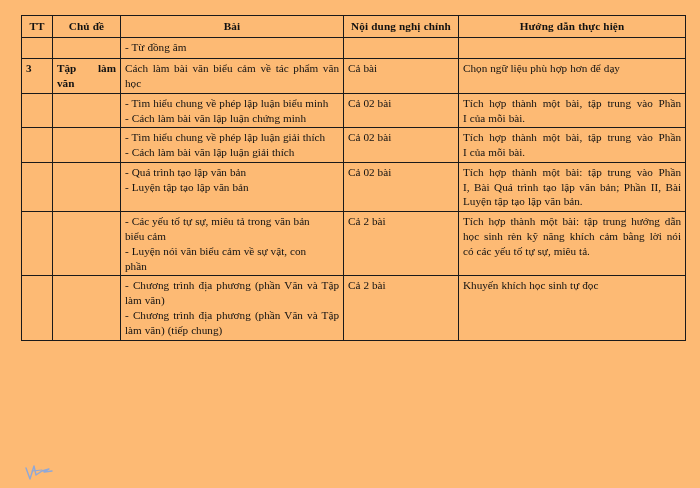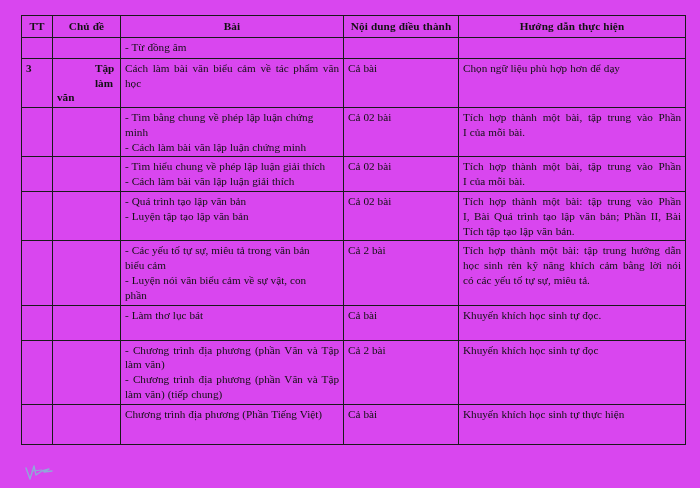--- a/index.html
+++ b/index.html
@@ -14,21 +14,21 @@
     font-family: "Liberation Serif", "DejaVu Serif", serif;
     color: #111111;
     position: relative;
   }
   #page {
     position: absolute;
     left: 0;
     top: 0;
     width: 700px;
     height: 488px;
-    background: #d946ef;
+    background: #fdba74;
   }
   table.adjust-table {
     position: absolute;
     left: 21px;
     top: 15px;
     width: 664px;
     border-collapse: collapse;
     table-layout: fixed;
     font-size: 11.2px;
     line-height: 1.32;
@@ -65,21 +65,20 @@
   }
   .cell-topic {
     font-weight: bold;
     text-align: justify;
     text-align-last: left;
   }
   .cell-topic .line-just {
     display: block;
     text-align: justify;
     text-align-last: justify;
-    margin-left: 38px;
   }
   .cell-lesson .just-line,
   .cell-guide .just-line {
     display: block;
     text-align: justify;
     text-align-last: justify;
   }
   .cell-lesson .last-line,
   .cell-guide .last-line {
     display: block;
@@ -108,21 +107,21 @@
         <col class="c-topic">
         <col class="c-lesson">
         <col class="c-content">
         <col class="c-guide">
     </colgroup>
     <thead>
       <tr>
         <th>TT</th>
         <th>Chủ đề</th>
         <th>Bài</th>
-        <th>Nội dung điều thành</th>
+        <th>Nội dung nghị chỉnh</th>
         <th>Hướng dẫn thực hiện</th>
       </tr>
     </thead>
     <tbody>
 
       <tr style="height:21px;">
         <td class="cell-tt"></td>
         <td class="cell-topic"></td>
         <td class="cell-lesson">
           <span class="last-line">- Từ đồng âm</span>
@@ -145,21 +144,21 @@
         <td class="cell-guide">
           <span class="last-line">Chọn ngữ liệu phù hợp hơn để dạy</span>
         </td>
       </tr>
 
 
       <tr style="height:33px;">
         <td class="cell-tt"></td>
         <td class="cell-topic"></td>
         <td class="cell-lesson">
-          <span class="last-line">- Tìm bằng chung về phép lập luận chứng minh</span>
+          <span class="last-line">- Tìm hiểu chung về phép lập luận biểu minh</span>
           <span class="last-line">- Cách làm bài văn lập luận chứng minh</span>
         </td>
         <td class="cell-plain">Cả 02 bài</td>
         <td class="cell-guide">
           <span class="just-line">Tích hợp thành một bài, tập trung vào Phần</span>
           <span class="last-line">I của mỗi bài.</span>
         </td>
       </tr>
 
       <tr style="height:33px;">
@@ -181,79 +180,57 @@
         <td class="cell-tt"></td>
         <td class="cell-topic"></td>
         <td class="cell-lesson">
           <span class="last-line">- Quá trình tạo lập văn bản</span>
           <span class="last-line">- Luyện tập tạo lập văn bản</span>
         </td>
         <td class="cell-plain">Cả 02 bài</td>
         <td class="cell-guide">
           <span class="just-line">Tích hợp thành một bài: tập trung vào Phần</span>
           <span class="just-line">I, Bài Quá trình tạo lập văn bản; Phần II, Bài</span>
-          <span class="last-line">Tích tập tạo lập văn bản.</span>
+          <span class="last-line">Luyện tập tạo lập văn bản.</span>
         </td>
       </tr>
 
       <tr style="height:62px;">
         <td class="cell-tt"></td>
         <td class="cell-topic"></td>
         <td class="cell-lesson">
           <span class="last-line">- Các yếu tố tự sự, miêu tả trong văn bản</span>
           <span class="last-line">biểu cảm</span>
           <span class="last-line">- Luyện nói văn biểu cảm về sự vật, con</span>
           <span class="last-line">phần</span>
         </td>
         <td class="cell-plain">Cả 2 bài</td>
         <td class="cell-guide">
           <span class="just-line">Tích hợp thành một bài: tập trung hướng dẫn</span>
           <span class="just-line">học sinh rèn kỹ năng khích cảm bằng lời nói</span>
           <span class="last-line">có các yếu tố tự sự, miêu tả.</span>
         </td>
       </tr>
 
-      <tr style="height:35px;">
-        <td class="cell-tt"></td>
-        <td class="cell-topic"></td>
-        <td class="cell-lesson vmid">
-          <span class="last-line">- Làm thơ lục bát</span>
-        </td>
-        <td class="cell-plain">Cả bài</td>
-        <td class="cell-guide">
-          <span class="last-line">Khuyến khích học sinh tự đọc.</span>
-        </td>
-      </tr>
 
       <tr style="height:62px;">
         <td class="cell-tt"></td>
         <td class="cell-topic"></td>
         <td class="cell-lesson">
           <span class="just-line">- Chương trình địa phương (phần Văn và Tập</span>
           <span class="last-line">làm văn)</span>
           <span class="just-line">- Chương trình địa phương (phần Văn và Tập</span>
           <span class="last-line">làm văn) (tiếp chung)</span>
         </td>
         <td class="cell-plain">Cả 2 bài</td>
         <td class="cell-guide">
           <span class="last-line">Khuyến khích học sinh tự đọc</span>
         </td>
       </tr>
 
-      <tr style="height:40px;">
-        <td class="cell-tt"></td>
-        <td class="cell-topic"></td>
-        <td class="cell-lesson">
-          <span class="last-line">Chương trình địa phương (Phần Tiếng Việt)</span>
-        </td>
-        <td class="cell-plain">Cả bài</td>
-        <td class="cell-guide">
-          <span class="last-line">Khuyến khích học sinh tự thực hiện</span>
-        </td>
-      </tr>
 
     </tbody>
   </table>
 
   <svg class="signature" viewBox="0 0 40 22" xmlns="http://www.w3.org/2000/svg">
     <path d="M4 6 L8 17 L12 4 L14 13 L20 9 L27 7 L22 10 L30 9" fill="none" stroke="#8fa8d8" stroke-width="1.4" stroke-linecap="round" stroke-linejoin="round"></path>
     <path d="M10 9 L20 8" fill="none" stroke="#8fa8d8" stroke-width="1.1" stroke-linecap="round"></path>
   </svg>
 
 </div>

